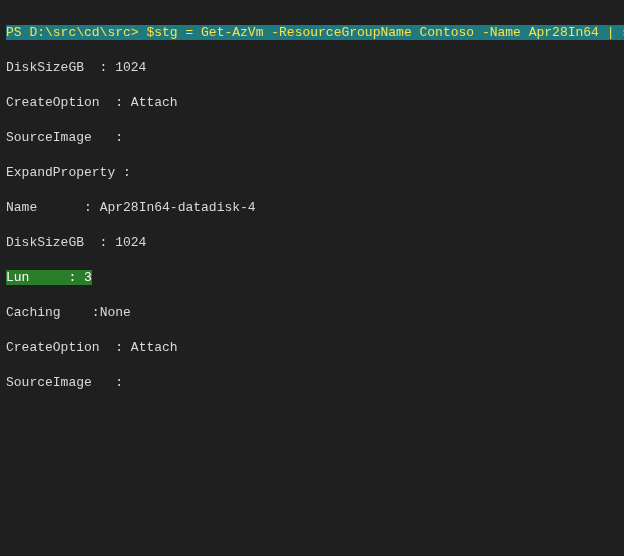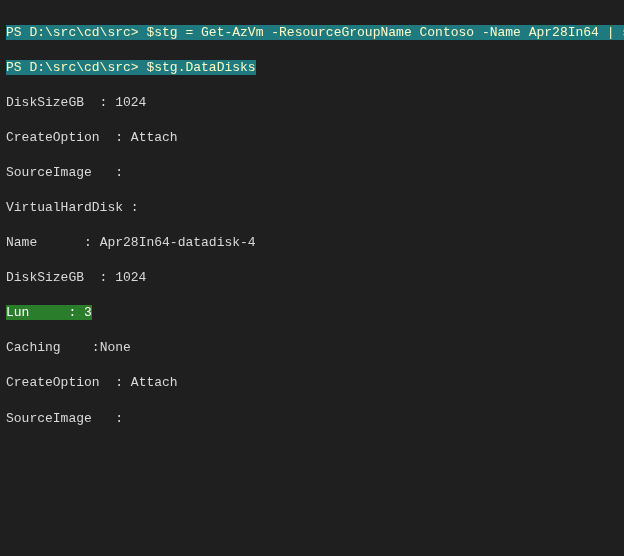--- a/index.html
+++ b/index.html
@@ -13,46 +13,45 @@
     width: 624px;
     height: 556px;
     overflow: hidden;
   }
   .term {
     padding: 6px 4px 6px 6px;
     white-space: pre;
   }
   .hl-teal {
     background: #1f7a80;
-    color: #fef9c3;
+    color: #fde047;
     font-family: Liberation Mono, monospace;
   }
   .hl-yellow {
     background: #bfbf00;
     color: #000000;
   }
   .hl-green {
     background: #2a7d2a;
     color: #ffffff;
   }
   .row {
     display: block;
   }
   .row span { display: inline; }
 </style>
 </head>
 <body>
 
 <div class="term">
 <span class="row"><span class="hl-teal">PS D:\src\cd\src&gt; </span><span class="hl-teal">$stg = Get-AzVm -ResourceGroupName Contoso -Name Apr28In64 | select -</span></span>
-<span class="row"><span class="hl-teal">PS D:\src\cd\src&gt; </span><span class="hl-teal">$stg.DataDisks</span></span>
 <span class="row"><span>DiskSizeGB  : </span><span>1024</span></span>
 <span class="row"><span>CreateOption  : </span><span>Attach</span></span>
 <span class="row"><span>SourceImage   :</span></span>
-<span class="row"><span>VirtualHardDisk :</span></span>
+<span class="row"><span>ExpandProperty :</span></span>
 <span class="row"><span>Name      : </span><span>Apr28In64-datadisk-4</span></span>
 <span class="row"><span>DiskSizeGB  : </span><span>1024</span></span>
 <span class="row"><span class="hl-green">Lun     : </span><span class="hl-green">3</span></span>
 <span class="row"><span>Caching    :</span><span>None</span></span>
 <span class="row"><span>CreateOption  : </span><span>Attach</span></span>
 <span class="row"><span>SourceImage   :</span></span>
 
 
 
 

